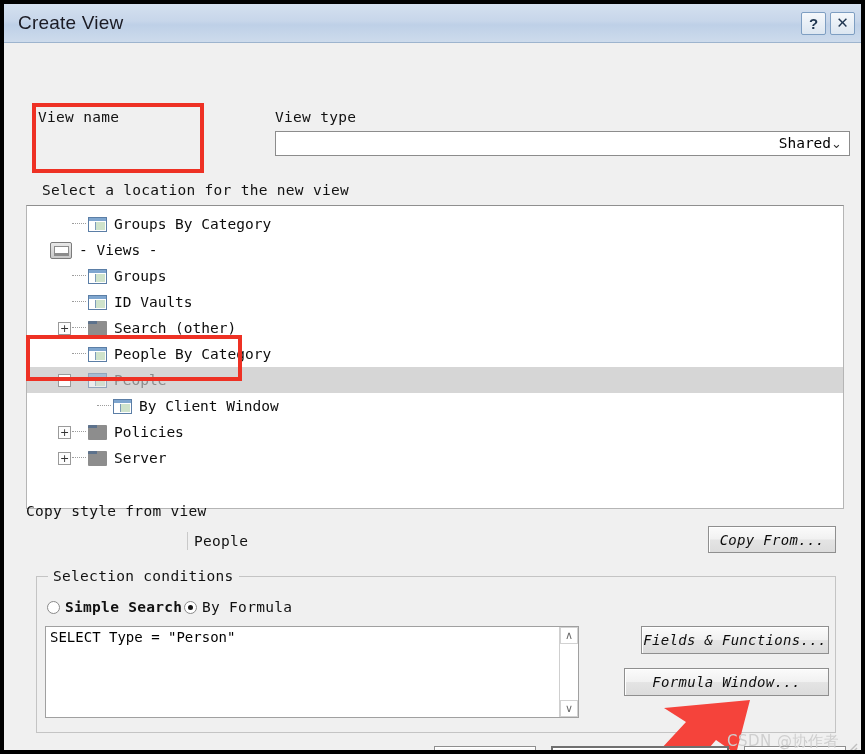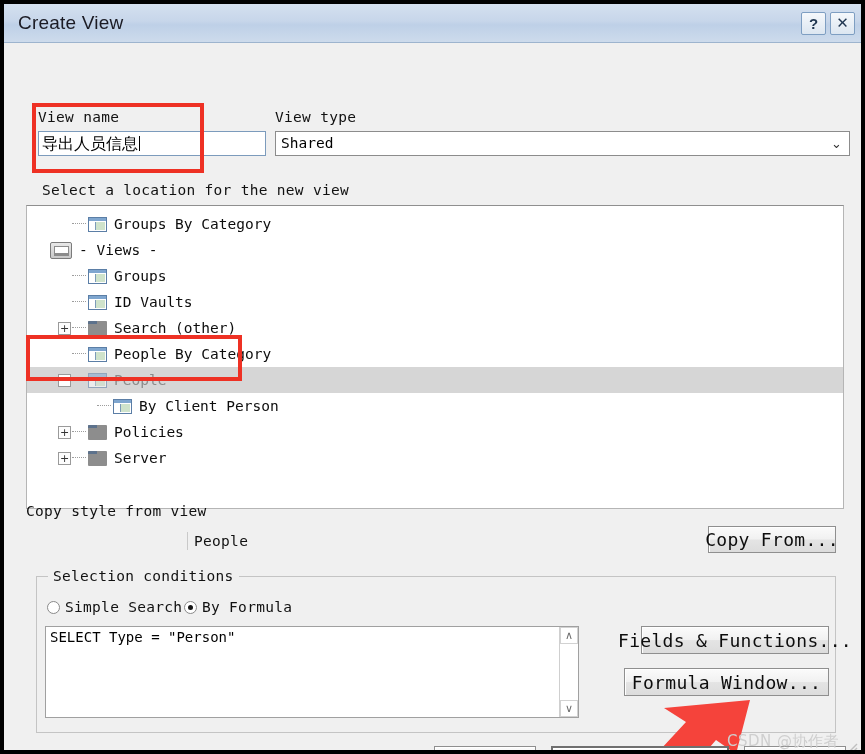--- a/index.html
+++ b/index.html
@@ -120,21 +120,21 @@
     box-sizing: border-box;
     font-family: "DejaVu Sans Mono", monospace;
     font-size: 14.5px;
     color: #000;
     line-height: 23px;
     padding-left: 5px;
     display: flex;
     align-items: center;
     cursor: pointer;
   }
-  #viewtype-value { flex: 1; }
+  #viewtype-value { flex: 1; text-align: right; }
   #viewtype-arrow {
     font-family: "DejaVu Sans", sans-serif;
     font-size: 13px;
     color: #333;
     padding-right: 7px;
   }
 
   
   #redbox-viewname {
     position: absolute;
@@ -283,25 +283,26 @@
 
   .btn {
     background: linear-gradient(to bottom, #fbfbfb 0%, #f1f1f1 48%, #e4e4e4 52%, #dcdcdc 100%);
     border: 1px solid #8f8f8f;
     box-shadow: inset 1px 1px 0 #ffffff;
     box-sizing: border-box;
     display: flex;
     align-items: center;
     justify-content: center;
     font-family: "DejaVu Sans Mono", monospace;
-    font-size: 18px;
+    font-size: 14px;
     color: #0d0d0d;
     letter-spacing: .3px;
     white-space: nowrap;
     cursor: pointer;
+    font-style: italic;
   }
   .btn.default { border: 2px solid #6f6f6f; }
 
   
   #selcond {
     position: absolute;
     left: 32px; top: 533px;
     width: 800px; height: 157px;
     border: 1px solid #c4c4c4;
     box-sizing: border-box;
@@ -330,21 +331,21 @@
     flex: 0 0 auto;
   }
   .radio.on::after {
     content: "";
     position: absolute;
     left: 3px; top: 3px;
     width: 5px; height: 5px;
     border-radius: 50%;
     background: #141414;
   }
-  #radio-simple { left: 43px; top: 556px; }
+  #radio-simple { left: 43px; top: 556px; font-weight: bold; }
   #radio-formula { left: 180px; top: 556px; justify-content: flex-end; }
 
   #formula-box {
     position: absolute;
     left: 41px; top: 583px;
     width: 534px; height: 92px;
     background: #fff;
     border: 1px solid #a0a0a0;
     box-sizing: border-box;
     display: flex;
@@ -423,21 +424,20 @@
   <div id="titlebar">
     <div id="title-text">Create View</div>
     <div class="tb-btn">?</div>
     <div class="tb-btn">✕</div>
   </div>
 
   <div id="content">
 
     <div id="top-row">
       <div class="lbl" id="viewname-label">View name</div>
-      <div id="viewname-input"><span>导出人员信息</span><span id="viewname-caret"></span></div>
 
       <div class="lbl" id="viewtype-label">View type</div>
       <div id="viewtype-select">
         <span id="viewtype-value">Shared</span>
         <span id="viewtype-arrow">⌄</span>
       </div>
       <div id="redbox-viewname"></div>
     </div>
 
     <div class="lbl" id="loc-label">Select a location for the new view</div>
@@ -484,21 +484,21 @@
           <span class="tindent" style="width: 31px;"></span>
           <span class="expander">−</span>
           <span class="dots"></span>
           <span class="ico ico-view dim"></span>
           <span class="tlabel">People</span>
         </div>
         <div class="trow">
           <span class="tindent" style="width: 56px;"></span>
           <span class="dots" style="margin-left: 14px;"></span>
           <span class="ico ico-view"></span>
-          <span class="tlabel">By Client Person</span>
+          <span class="tlabel">By Client Window</span>
         </div>
         <div class="trow">
           <span class="tindent" style="width: 31px;"></span>
           <span class="expander">+</span>
           <span class="dots"></span>
           <span class="ico ico-folder"></span>
           <span class="tlabel">Policies</span>
         </div>
         <div class="trow">
           <span class="tindent" style="width: 31px;"></span>

